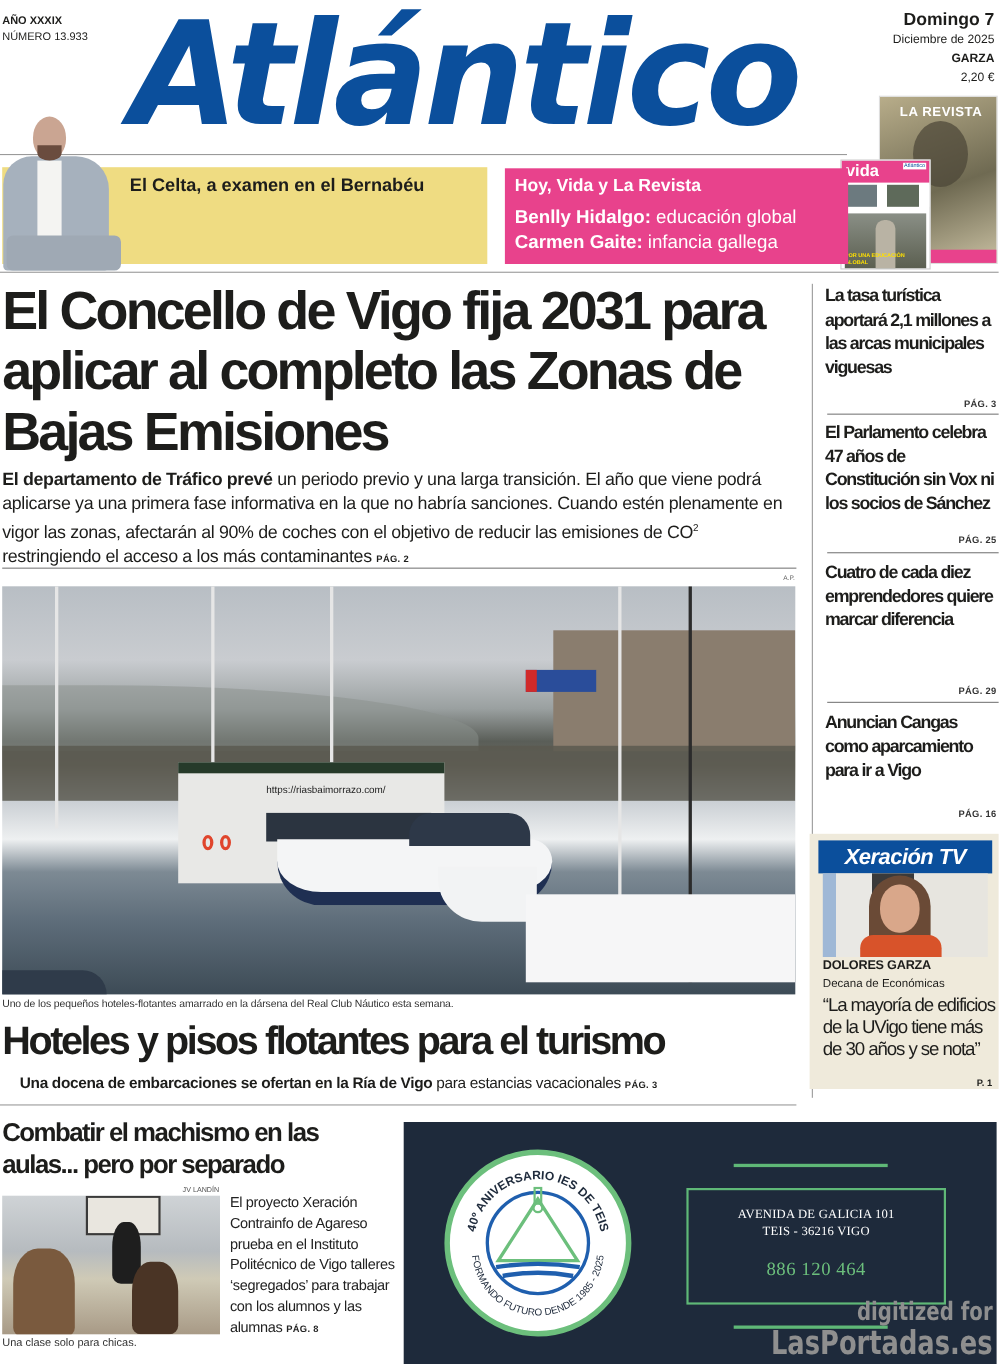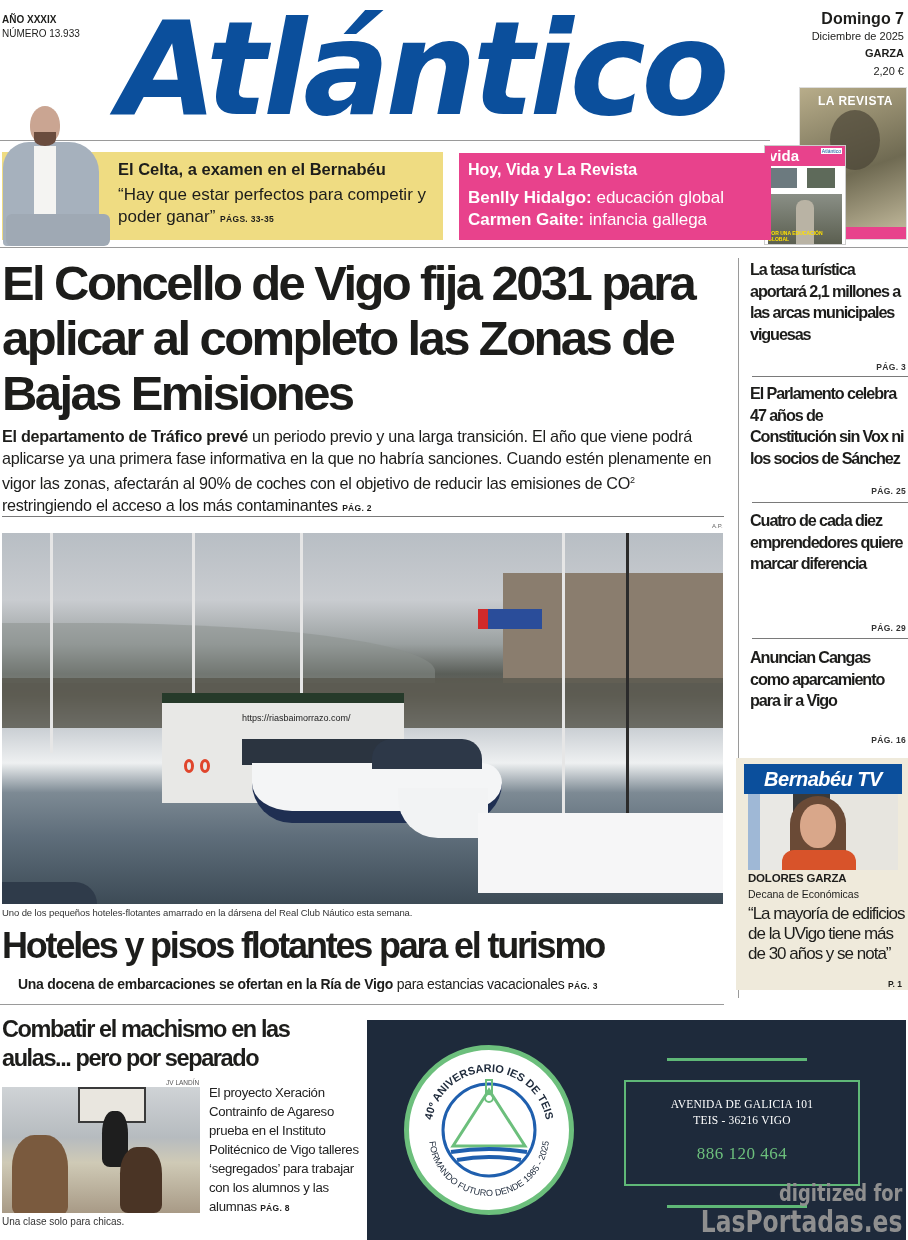--- a/index.html
+++ b/index.html
@@ -153,21 +153,20 @@
   <span class="vmini">Atlántico</span>
   <div class="vrow"></div>
   <div class="vphoto">
     <div class="man"></div>
   </div>
   <span class="vcap">POR UNA EDUCACIÓN GLOBAL</span>
 </div>
 
 <div class="abs teaser-yellow">
   <div class="t1">El Celta, a examen en el Bernabéu</div>
-  <div class="t2"><span>“Hay que estar perfectos para competir y poder ganar”</span> <span class="pag-small">PÁGS. 33-35</span></div>
 </div>
 <div class="abs person-photo">
   <div class="body"></div>
   <div class="shirt"></div>
   <div class="legs"></div>
   <div class="head"></div>
   <div class="beard"></div>
 </div>
 
 <div class="abs teaser-pink">
@@ -222,21 +221,21 @@
 <div class="abs side-rule" style="top:502px"></div>
 
 <div class="abs side-item" style="top:510px"><span>Cuatro de cada diez emprendedores quiere marcar diferencia</span></div>
 <span class="abs side-pag" style="top:623px">PÁG. 29</span>
 <div class="abs side-rule" style="top:638px"></div>
 
 <div class="abs side-item" style="top:647px"><span>Anuncian Cangas como aparcamiento para ir a Vigo</span></div>
 <span class="abs side-pag" style="top:735px">PÁG. 16</span>
 
 <div class="abs tv-box">
-  <div class="tv-head">Bernabéu TV</div>
+  <div class="tv-head">Xeración TV</div>
   <div class="tv-photo">
     <div class="hair"></div>
     <div class="face"></div>
     <div class="top"></div>
   </div>
   <div class="tv-name">DOLORES GARZA</div>
   <div class="tv-role">Decana de Económicas</div>
   <div class="tv-quote">“La mayoría de edificios de la UVigo tiene más de 30 años y se nota”</div>
   <div class="tv-pag">P. 1</div>
 </div>

